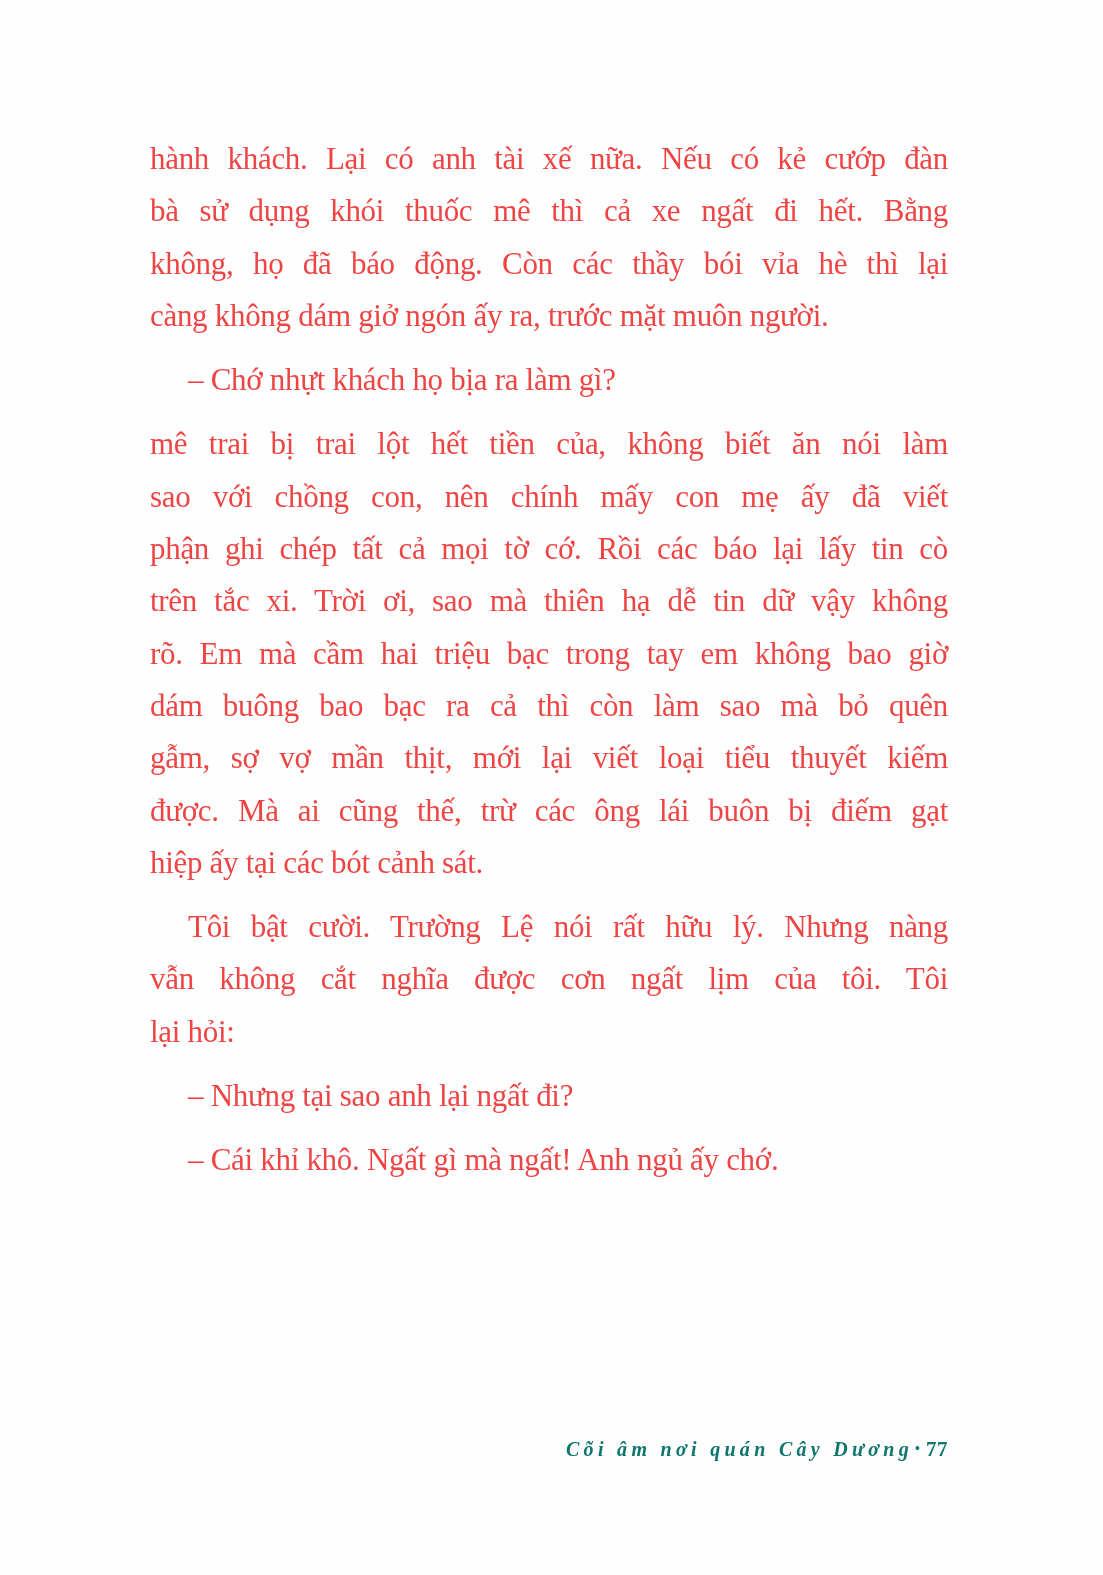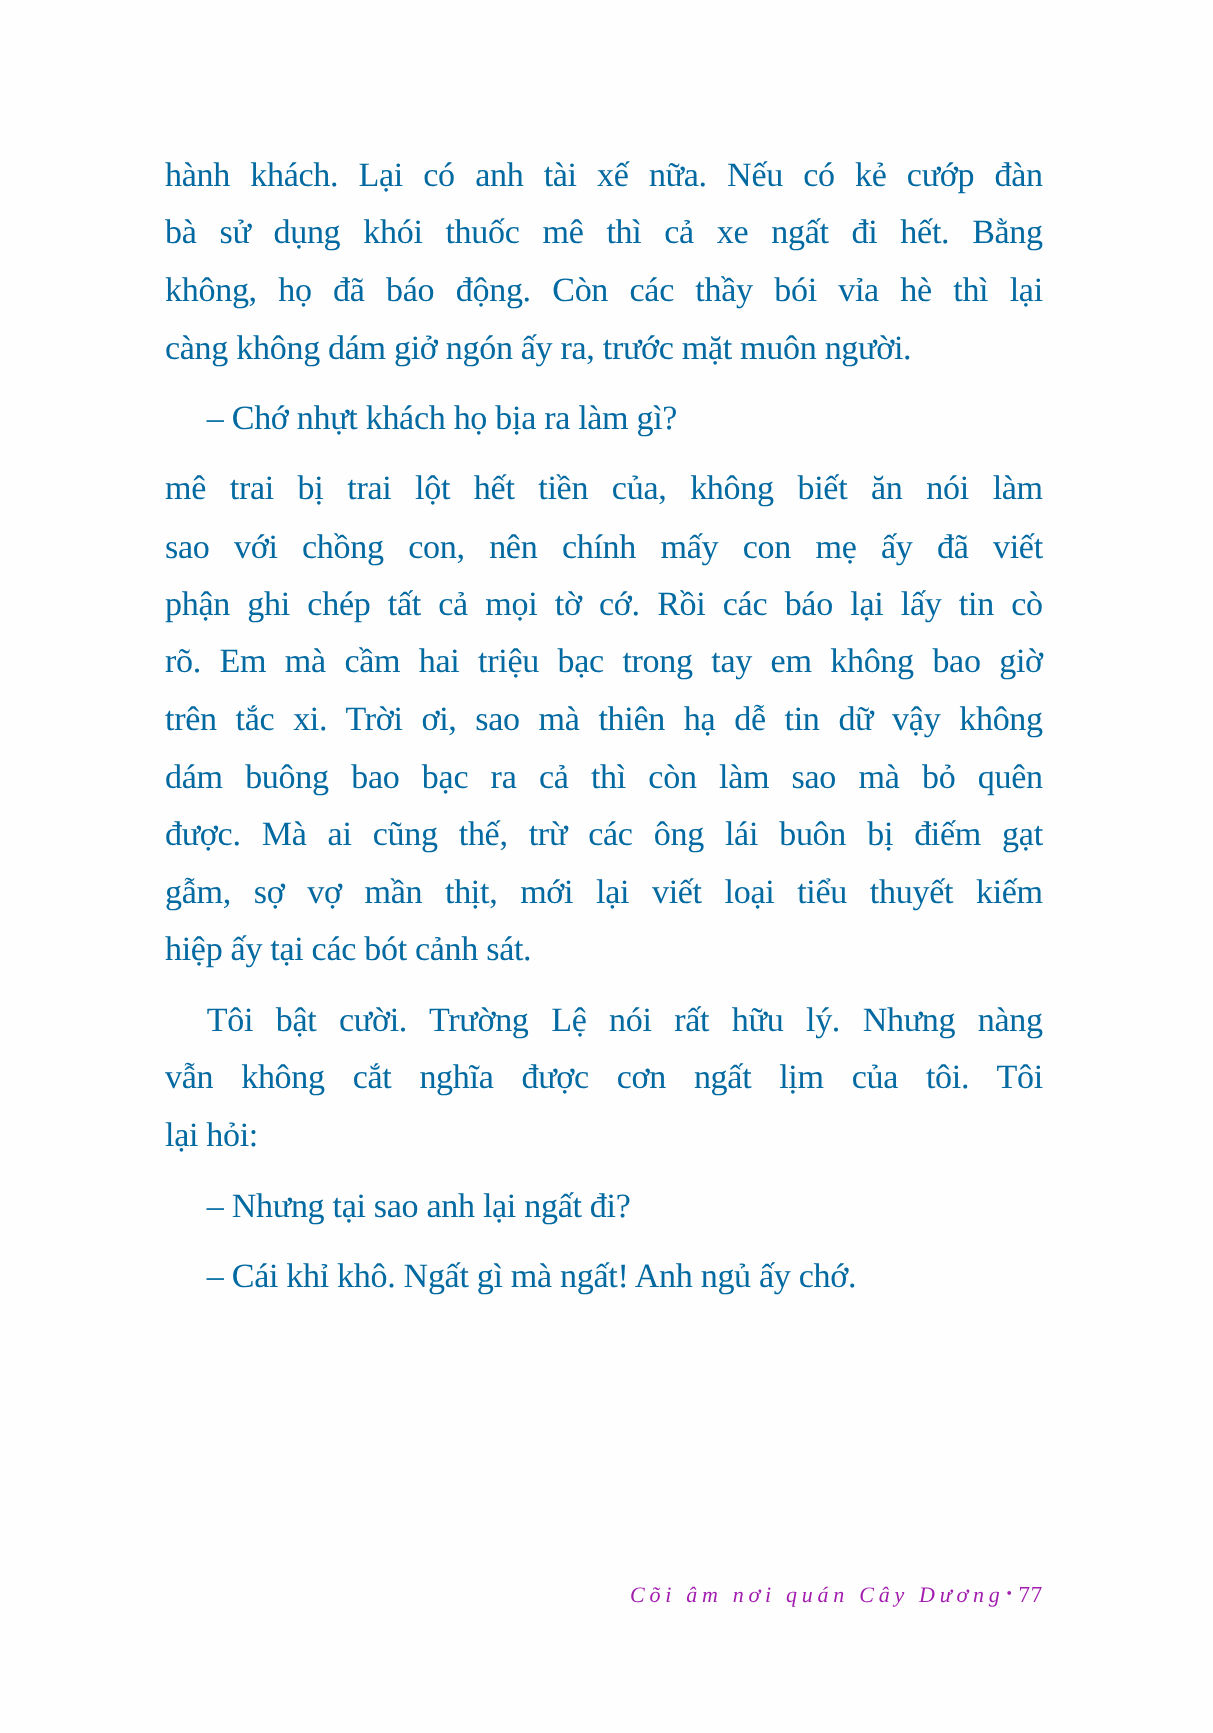--- a/index.html
+++ b/index.html
@@ -2,39 +2,40 @@
 <html><head>
 <meta charset="utf-8">
 <style>
   html, body { margin: 0; padding: 0; background: #ffffff; }
   body { width: 1103px; height: 1575px; position: relative; overflow: hidden; }
   .page { position: absolute; left: 0; top: 0; width: 1103px; height: 1575px; background: #fefefe; }
   .text-block { position: absolute; left: 150px; top: 133px; width: 798px; }
   .line {
     font-family: "Liberation Serif", "DejaVu Serif", serif;
     font-size: 31px;
-    color: #0369a1;
+    color: #ef4444;
     height: 52.3px;
     line-height: 52.3px;
     white-space: nowrap;
     text-align: justify;
     text-align-last: justify;
     letter-spacing: -0.3px;
   }
   .line.last { text-align-last: left; }
   .line.indent { padding-left: 38px; }
   .gap { height: 12px; }
   .footer {
     position: absolute; left: 520px; top: 1437px; width: 428px;
     text-align: right;
     font-family: "Liberation Serif", "DejaVu Serif", serif;
     font-style: italic;
     font-size: 20px;
-    color: #a21caf;
+    color: #0f766e;
     white-space: nowrap;
+    font-weight: bold;
   }
   .footer .title { letter-spacing: 4.3px; }
   .footer .sep { font-style: normal; font-size: 14px; vertical-align: 3px; margin: 0 6px 0 2px; }
   .footer .num { font-style: normal; font-size: 21px; letter-spacing: 0.5px; }
 </style>
 </head>
 <body>
 
 <div class="page">
   <div class="text-block">
@@ -49,25 +50,25 @@
 
     <div>
       <div class="line indent last">– Chớ nhựt khách họ bịa ra làm gì?</div>
     </div>
     <div class="gap"></div>
 
     <div>
       <div class="line">mê trai bị trai lột hết tiền của, không biết ăn nói làm</div>
       <div class="line">sao với chồng con, nên chính mấy con mẹ ấy đã viết</div>
       <div class="line">phận ghi chép tất cả mọi tờ cớ. Rồi các báo lại lấy tin cò</div>
+      <div class="line">trên tắc xi. Trời ơi, sao mà thiên hạ dễ tin dữ vậy không</div>
       <div class="line">rõ. Em mà cầm hai triệu bạc trong tay em không bao giờ</div>
-      <div class="line">trên tắc xi. Trời ơi, sao mà thiên hạ dễ tin dữ vậy không</div>
       <div class="line">dám buông bao bạc ra cả thì còn làm sao mà bỏ quên</div>
+      <div class="line">gẫm, sợ vợ mần thịt, mới lại viết loại tiểu thuyết kiếm</div>
       <div class="line">được. Mà ai cũng thế, trừ các ông lái buôn bị điếm gạt</div>
-      <div class="line">gẫm, sợ vợ mần thịt, mới lại viết loại tiểu thuyết kiếm</div>
       <div class="line last">hiệp ấy tại các bót cảnh sát.</div>
     </div>
     <div class="gap"></div>
 
     <div>
       <div class="line indent">Tôi bật cười. Trường Lệ nói rất hữu lý. Nhưng nàng</div>
       <div class="line">vẫn không cắt nghĩa được cơn ngất lịm của tôi. Tôi</div>
       <div class="line last">lại hỏi:</div>
     </div>
     <div class="gap"></div>

